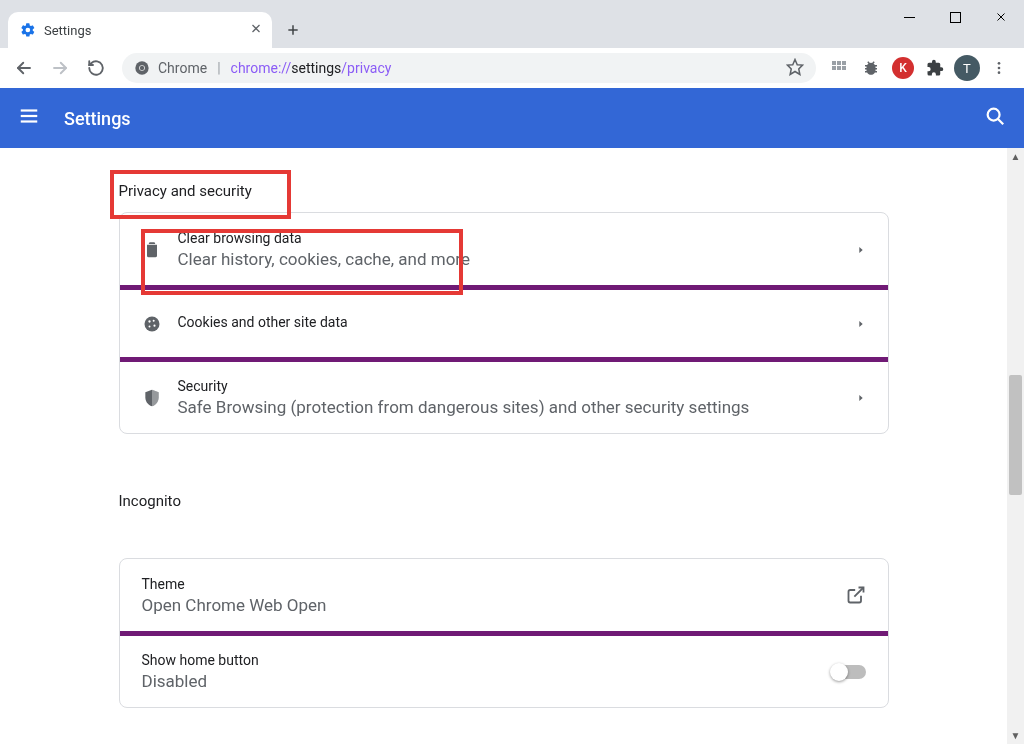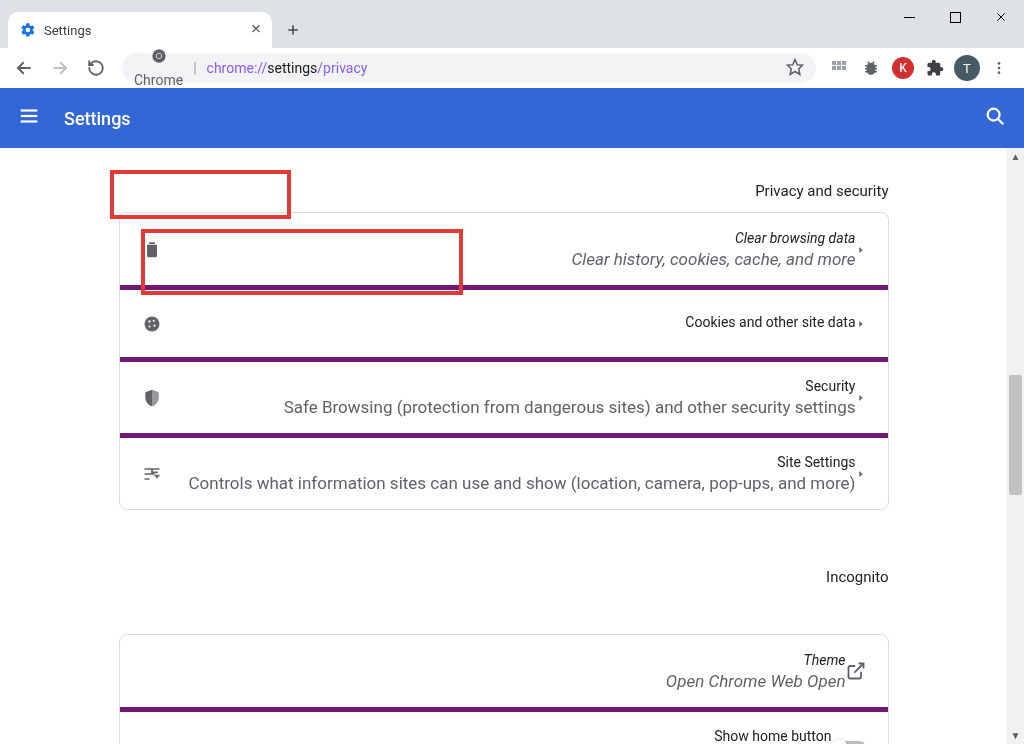--- a/index.html
+++ b/index.html
@@ -88,21 +88,21 @@
     display: flex;
     align-items: center;
     padding: 0 12px;
     margin: 0 6px;
     gap: 10px;
     font-size: 14px;
     color: #202124;
   }
   .omnibox .chrome-chip {
     color: #5f6368;
-    display:flex;align-items:center;gap:8px;flex-direction:column;
+    display:flex;align-items:center;gap:8px;
   }
   .omnibox .divider { color:#9aa0a6; }
   .omnibox .url-path { color:#8b5cf6; }
   .omnibox .url-strong { color:#202124; }
   .omnibox .star { margin-left:auto; color:#5f6368; }
   .ext-area { display:flex; align-items:center; gap:6px; padding-right:4px;}
   .ext-ico { width:26px;height:26px;display:flex;align-items:center;justify-content:center;color:#5f6368;}
   .avatar { width:26px;height:26px;border-radius:50%;background:#455a64;color:#fff;display:flex;align-items:center;justify-content:center;font-size:13px;}
   .kbadge { width:22px;height:22px;border-radius:50%;background:#d32f2f;color:#fff;display:flex;align-items:center;justify-content:center;font-size:12px;font-weight:500;}
   
@@ -117,21 +117,20 @@
   .menu-ico { margin-right: 24px; }
   .settings-title { font-size:18px; font-weight:500; }
   .search-ico { margin-left:auto; }
   
   .content-wrap {
     position:absolute;
     top: 148px;
     left:0; right:0; bottom:0;
     background:#ef4444;
     overflow:hidden;
-    text-align:right;
   }
   .content-scroll {
     width: 1007px;
     height: 100%;
     overflow-y: auto;
     background:#fff;
   }
   .content-inner {
     width: 770px;
     margin: 0 auto;
@@ -151,21 +150,21 @@
     margin-bottom: 46px;
   }
   .row {
     display:flex;
     align-items:center;
     padding: 16px 22px;
     border-top:5px solid #701a75;
     cursor:pointer;
     min-height:72px;
   }
-  .row:first-child { border-top:none;font-style:italic; }
+  .row:first-child { border-top:none; }
   .row-ico { width:36px; display:flex; color:#5f6368; }
   .row-text { flex:1; }
   .row-title { font-size:14px; color:#202124; margin-bottom:3px; }
   .row-sub { font-size:17px; color:#5f6368; }
   .row-chevron { color:#5f6368; }
   .row-end { color:#5f6368; display:flex; align-items:center;}
   .toggle {
     width:34px;height:14px;border-radius:8px;background:#bdbdbd;position:relative;
   }
   .toggle .knob { width:18px;height:18px;border-radius:50%;background:#fff;box-shadow:0 1px 3px rgba(0,0,0,0.4);position:absolute;top:-2px;left:-2px;}
@@ -384,36 +383,20 @@
             <div class="row-title">Security</div>
             <div class="row-sub">Safe Browsing (protection from dangerous sites) and other security settings</div>
           </div>
           <div class="row-chevron">
             <svg width="10" height="10" viewBox="0 0 24 24" fill="#5f6368">
                 <path d="M8 5l8 7-8 7z"></path>
               </svg>
           </div>
         </div>
 
-        <div class="row">
-          <div class="row-ico">
-            <svg width="20" height="20" viewBox="0 0 24 24" fill="#5f6368">
-                <path d="M3 17h6v2H3zm0-6h12v2H3zm0-6h18v2H3zm12 10v-2h6v2h-2v2h-2v-2zm-4-6V7h2v2h6v2h-6v2h-2z"></path>
-              </svg>
-          </div>
-          <div class="row-text">
-            <div class="row-title">Site Settings</div>
-            <div class="row-sub">Controls what information sites can use and show (location, camera, pop-ups, and more)</div>
-          </div>
-          <div class="row-chevron">
-            <svg width="10" height="10" viewBox="0 0 24 24" fill="#5f6368">
-                <path d="M8 5l8 7-8 7z"></path>
-              </svg>
-          </div>
-        </div>
       </div>
 
       <div class="section-title">Incognito</div>
 
       <div class="card" style="margin-bottom:0;margin-top:36px;">
         <div class="row">
           <div class="row-text">
             <div class="row-title">Theme</div>
             <div class="row-sub">Open Chrome Web Open</div>
           </div>

